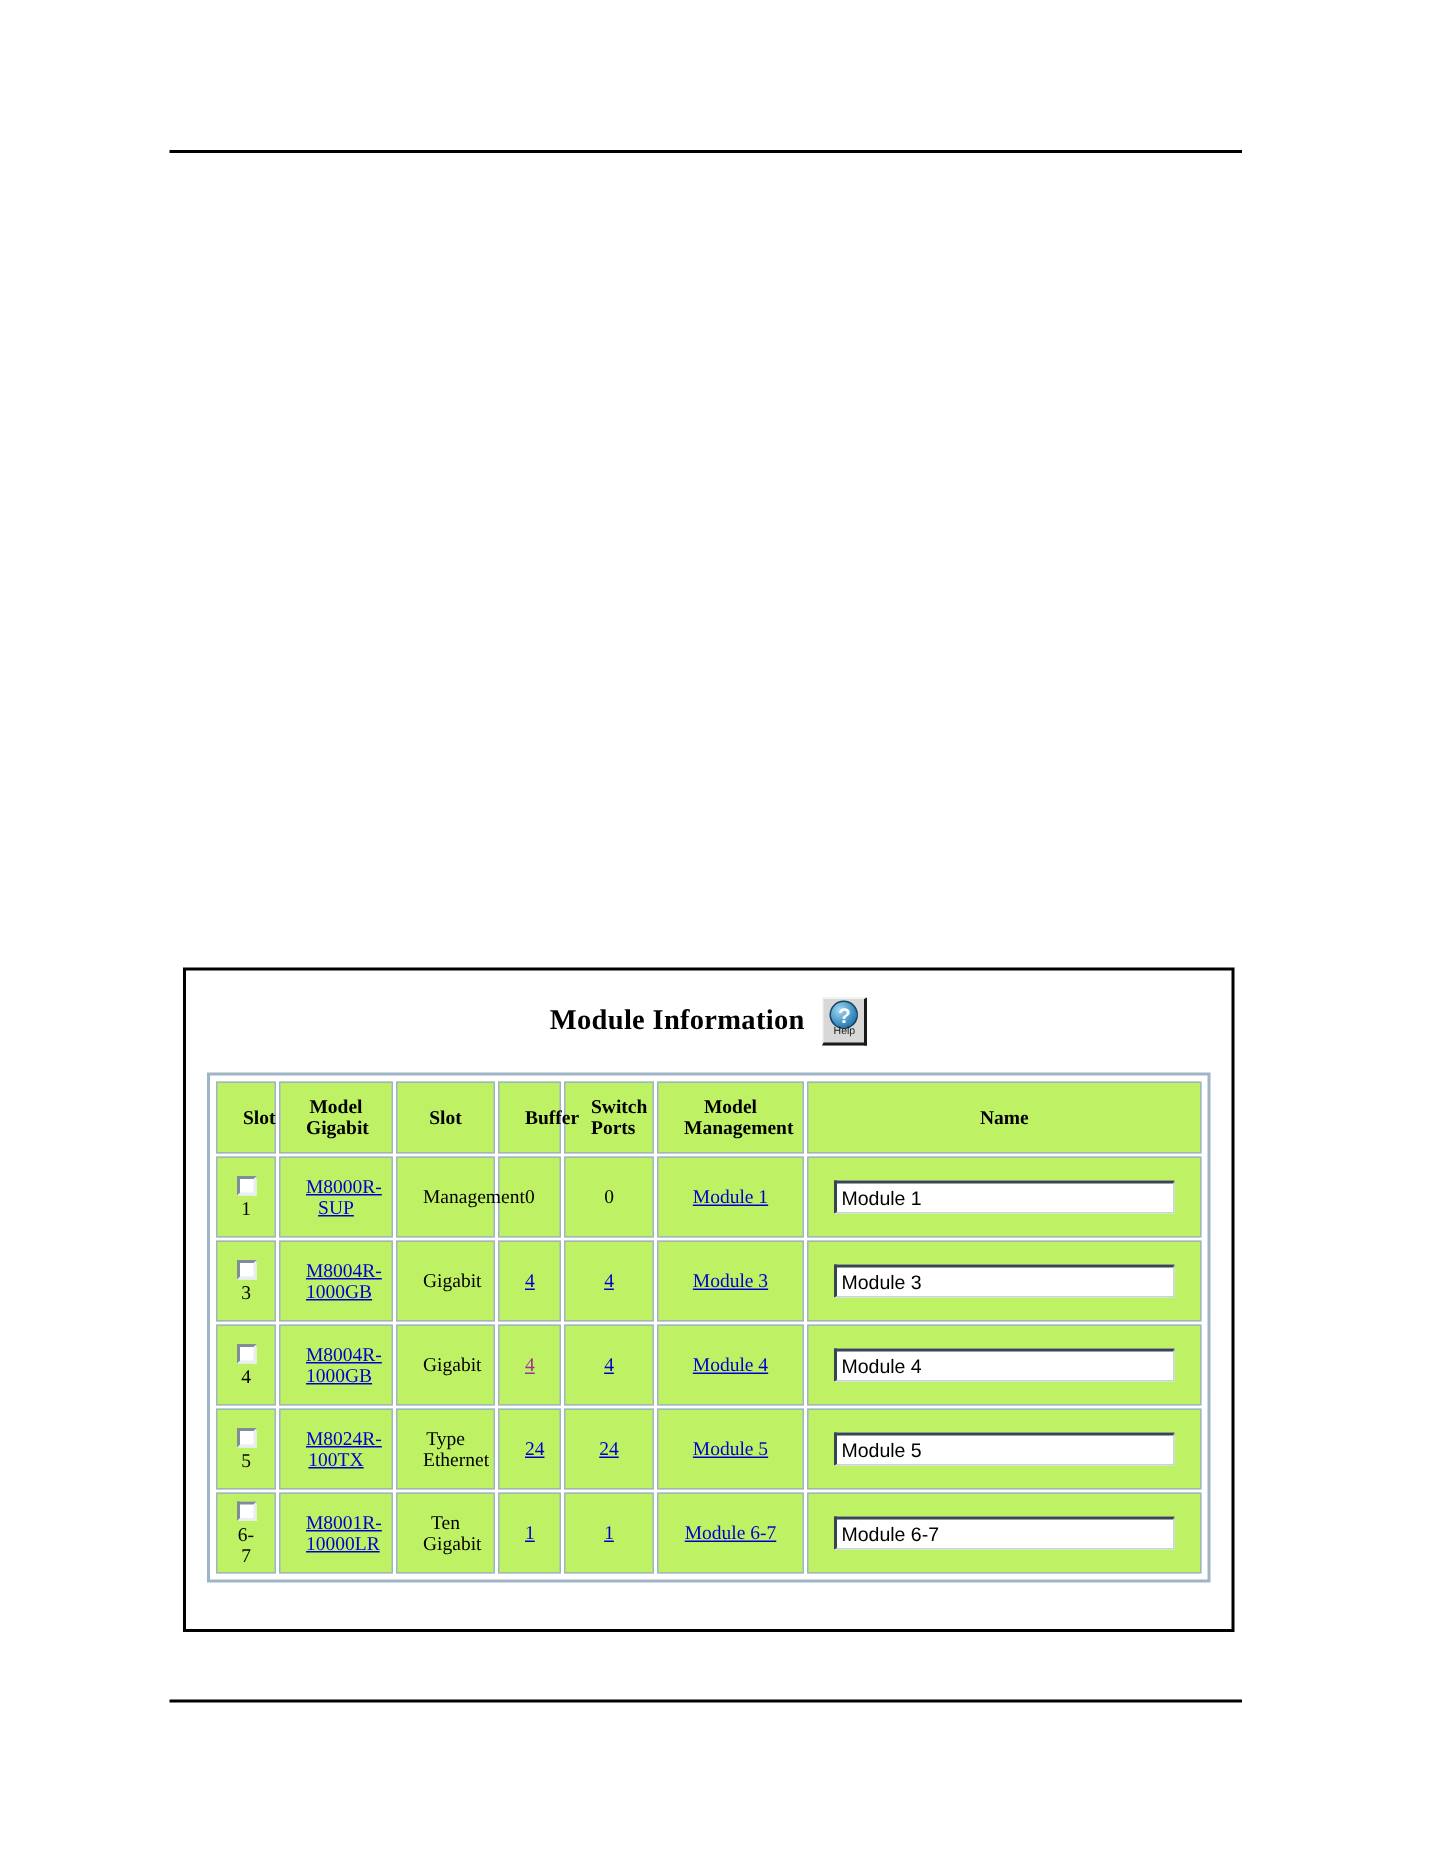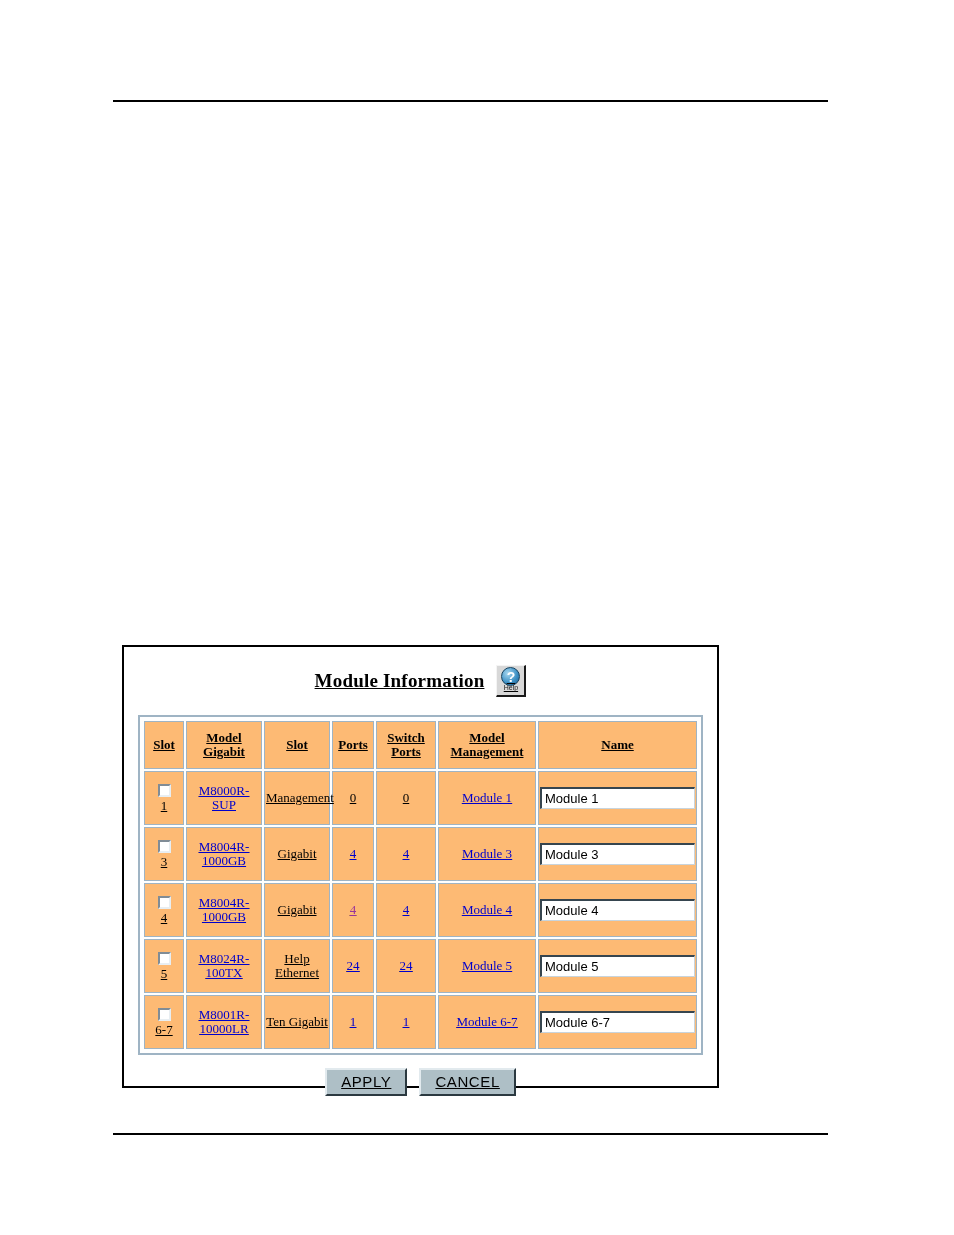--- a/index.html
+++ b/index.html
@@ -24,26 +24,25 @@
     border-top: 2px solid #000000;
   }
   .page-rule.top  { top: 100px; }
   .page-rule.bottom { top: 1133px; }
 
   
   #screenshot-frame {
     position: absolute;
     left: 122px;
     top: 645px;
-    width: 597px;
+    width: 701px;
     height: 443px;
     border: 2px solid #000000;
     background: #ffffff;
     box-sizing: border-box;
-    text-decoration: underline;
   }
 
   .panel-title-row {
     height: 68px;
     display: flex;
     align-items: center;
     justify-content: center;
     gap: 12px;
   }
   .panel-title {
@@ -103,24 +102,24 @@
   }
   table.modules {
     width: 100%;
     border-collapse: separate;
     border-spacing: 2px;
     table-layout: fixed;
   }
   table.modules th,
   table.modules td {
     border: 1px solid #9fb4c4;
-    background: #fdba74;
+    background: #bef264;
     text-align: center;
     vertical-align: middle;
-    padding: 2px 1px;
+    padding: 2px 17px;
     font-family: "Liberation Serif", "DejaVu Serif", serif;
     font-size: 13px;
     color: #000000;
   }
   table.modules th {
     font-weight: bold;
     height: 42px;
     line-height: 14px;
   }
   table.modules td {
@@ -229,21 +228,21 @@
         <col class="c-ports">
           <col class="c-sports">
           <col class="c-buffer">
           <col class="c-name">
       </colgroup>
       <thead>
         <tr>
           <th>Slot</th>
           <th>Model Gigabit</th>
           <th>Slot</th>
-          <th>Ports</th>
+          <th>Buffer</th>
           <th>Switch Ports</th>
           <th>Model Management</th>
           <th>Name</th>
         </tr>
       </thead>
       <tbody id="modules-tbody">
           <tr>
             <td>
               <div class="slot-cell">
                 <span class="chk"></span>
@@ -286,21 +285,21 @@
             <td class="name-cell"><input type="text" class="name-input" value="Module 4" style=""></td>
           </tr>
           <tr>
             <td>
               <div class="slot-cell">
                 <span class="chk"></span>
                 <span class="slot-num">5</span>
               </div>
             </td>
             <td><a class="link">M8024R-100TX</a></td>
-            <td>Help Ethernet</td>
+            <td>Type Ethernet</td>
             <td><a class="link">24</a></td>
             <td><a class="link">24</a></td>
             <td><a class="link">Module 5</a></td>
             <td class="name-cell"><input type="text" class="name-input" value="Module 5" style=""></td>
           </tr>
           <tr>
             <td>
               <div class="slot-cell">
                 <span class="chk"></span>
                 <span class="slot-num">6-7</span>
@@ -310,20 +309,16 @@
             <td>Ten Gigabit</td>
             <td><a class="link">1</a></td>
             <td><a class="link">1</a></td>
             <td><a class="link">Module 6-7</a></td>
             <td class="name-cell"><input type="text" class="name-input" value="Module 6-7" style=""></td>
           </tr>
         </tbody>
     </table>
   </div>
 
-  <div class="button-row">
-    <button class="win-btn">APPLY</button>
-    <button class="win-btn">CANCEL</button>
-  </div>
 
 </div>
 
 <div class="page-rule bottom"></div>
 
 </body></html>

